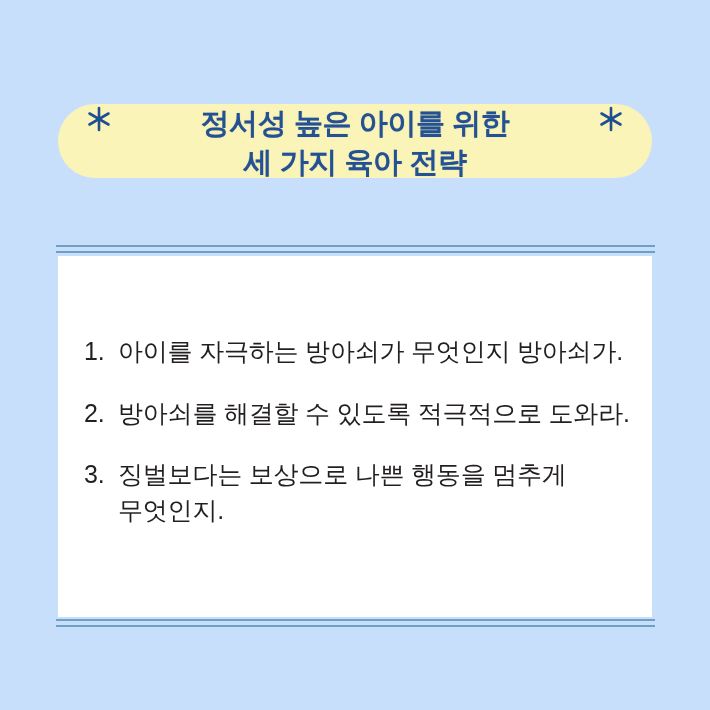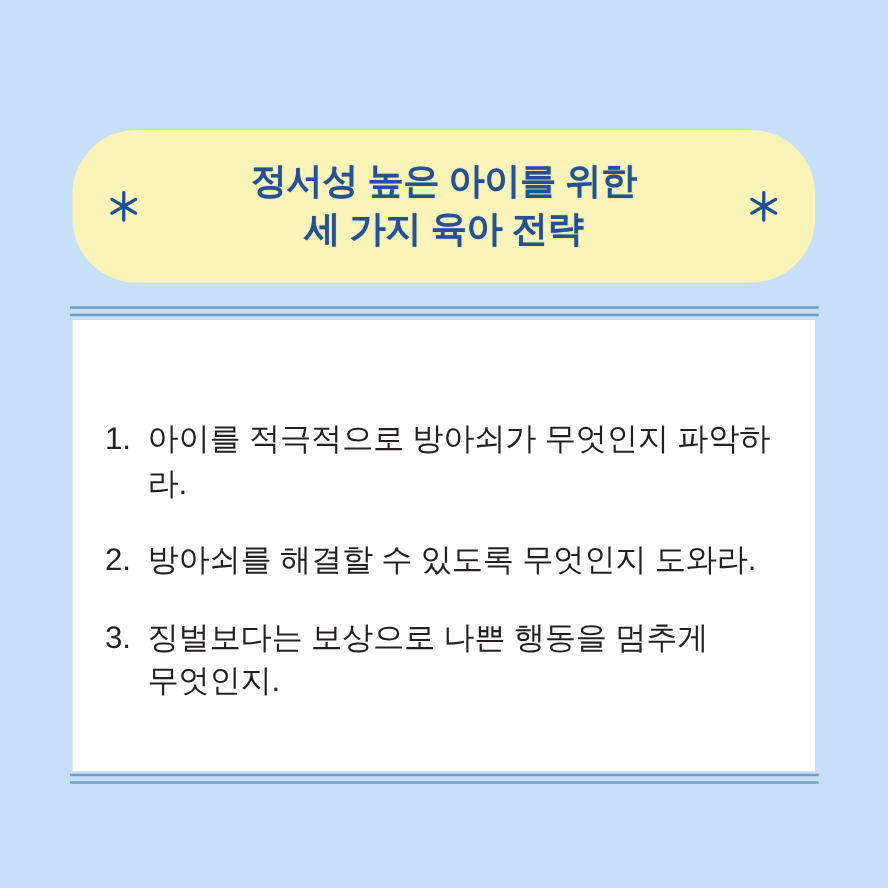--- a/index.html
+++ b/index.html
@@ -22,25 +22,24 @@
     height: 710px;
     background: #c8dffc;
   }
 
   
   #header-banner {
     position: absolute;
     left: 58px;
     top: 104px;
     width: 594px;
-    height: 122px;
+    height: 74px;
     background: #faf4b8;
     border-radius: 51px;
     display: flex;
-    align-items: center;
     justify-content: space-between;
     padding: 0 26px;
   }
 
   .deco-asterisk {
     width: 30px;
     height: 30px;
     flex: 0 0 30px;
     display: block;
   }
@@ -160,26 +159,26 @@
   <div class="rule-group" id="rule-group-top">
     <div class="rule-line line-a"></div>
     <div class="rule-line line-b"></div>
   </div>
 
   <div id="content-card">
     <ol id="strategy-list">
 
       <li class="strategy-item">
         <span class="item-number">1.</span>
-        <span class="item-text">아이를 적극적으로 방아쇠가 무엇인지 파악하라.</span>
+        <span class="item-text">아이를 자극하는 방아쇠가 무엇인지 방아쇠가.</span>
       </li>
 
       <li class="strategy-item">
         <span class="item-number">2.</span>
-        <span class="item-text">방아쇠를 해결할 수 있도록 무엇인지 도와라.</span>
+        <span class="item-text">방아쇠를 해결할 수 있도록 적극적으로 도와라.</span>
       </li>
 
       <li class="strategy-item">
         <span class="item-number">3.</span>
         <span class="item-text">징벌보다는 보상으로 나쁜 행동을 멈추게
 무엇인지.</span>
       </li>
 
     </ol>
   </div>

